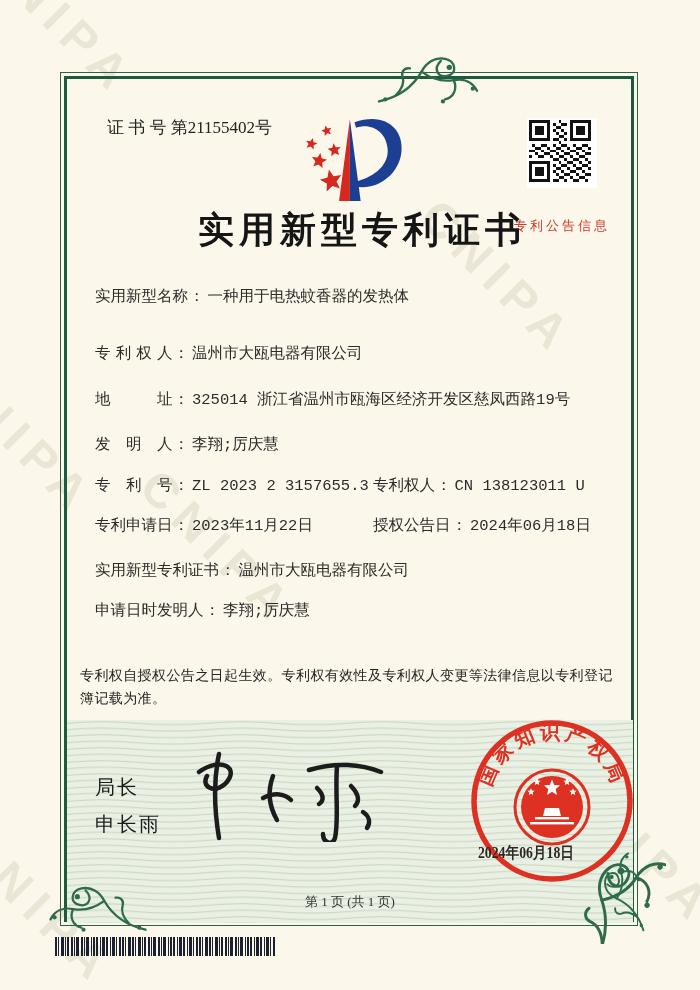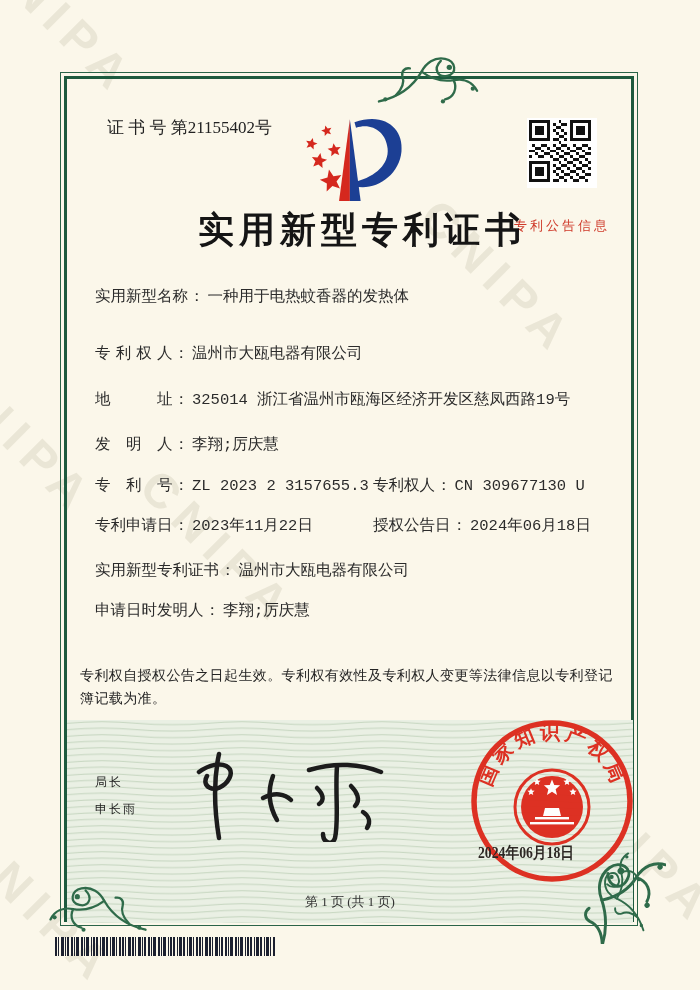--- a/index.html
+++ b/index.html
@@ -42,21 +42,21 @@
   .j5{width:5em;text-align:justify;text-align-last:justify;}
   .col2{position:absolute;left:278px;top:0;white-space:nowrap;}
 
   .notice{position:absolute;left:80px;top:664px;width:543px;font-size:14px;
           line-height:23px;color:#242424;letter-spacing:0.4px;}
   .notice p{margin:0;}
   .notice .l1{text-indent:2em;}
 
   .director{position:absolute;left:95px;top:774px;
             font-family:Liberation Mono, monospace;
-            font-size:12px;color:#1c1c1c;}
+            font-size:20px;color:#1c1c1c;}
   .director div{margin-bottom:10px;letter-spacing:2px;}
 
   .sig{position:absolute;left:185px;top:742px;width:210px;height:100px;}
 
   .seal{position:absolute;left:468px;top:717px;width:168px;height:168px;opacity:0.96;}
 
   .footer{position:absolute;left:0;top:893px;width:700px;text-align:center;
           font-size:13px;color:#333;}
 
   .barcode{position:absolute;left:55px;top:937px;width:222px;height:19px;}
@@ -257,21 +257,21 @@
     </div>
     <div class="fr" style="top:103px">
       <span class="flabel j5">地址</span><span class="colon">：</span><span class="fvalue">325014 浙江省温州市瓯海区经济开发区慈凤西路19号</span>
     </div>
     <div class="fr" style="top:148px">
       <span class="flabel j5">发明人</span><span class="colon">：</span><span class="fvalue">李翔;厉庆慧</span>
     </div>
     <div class="fr" style="top:189px;width:520px">
       <span class="flabel j5">专利号</span><span class="colon">：</span><span class="fvalue">ZL 2023 2 3157655.3</span>
       <span class="col2">
-        <span class="flabel">专利权人</span><span class="colon">：</span><span class="fvalue">CN 309677130 U</span>
+        <span class="flabel">专利权人</span><span class="colon">：</span><span class="fvalue">CN 138123011 U</span>
       </span>
     </div>
     <div class="fr" style="top:229px;width:520px">
       <span class="flabel">专利申请日</span><span class="colon">：</span><span class="fvalue">2023年11月22日</span>
       <span class="col2">
         <span class="flabel">授权公告日</span><span class="colon">：</span><span class="fvalue">2024年06月18日</span>
       </span>
     </div>
     <div class="fr" style="top:274px">
       <span class="flabel">实用新型专利证书</span><span class="colon">：</span><span class="fvalue">温州市大瓯电器有限公司</span>

